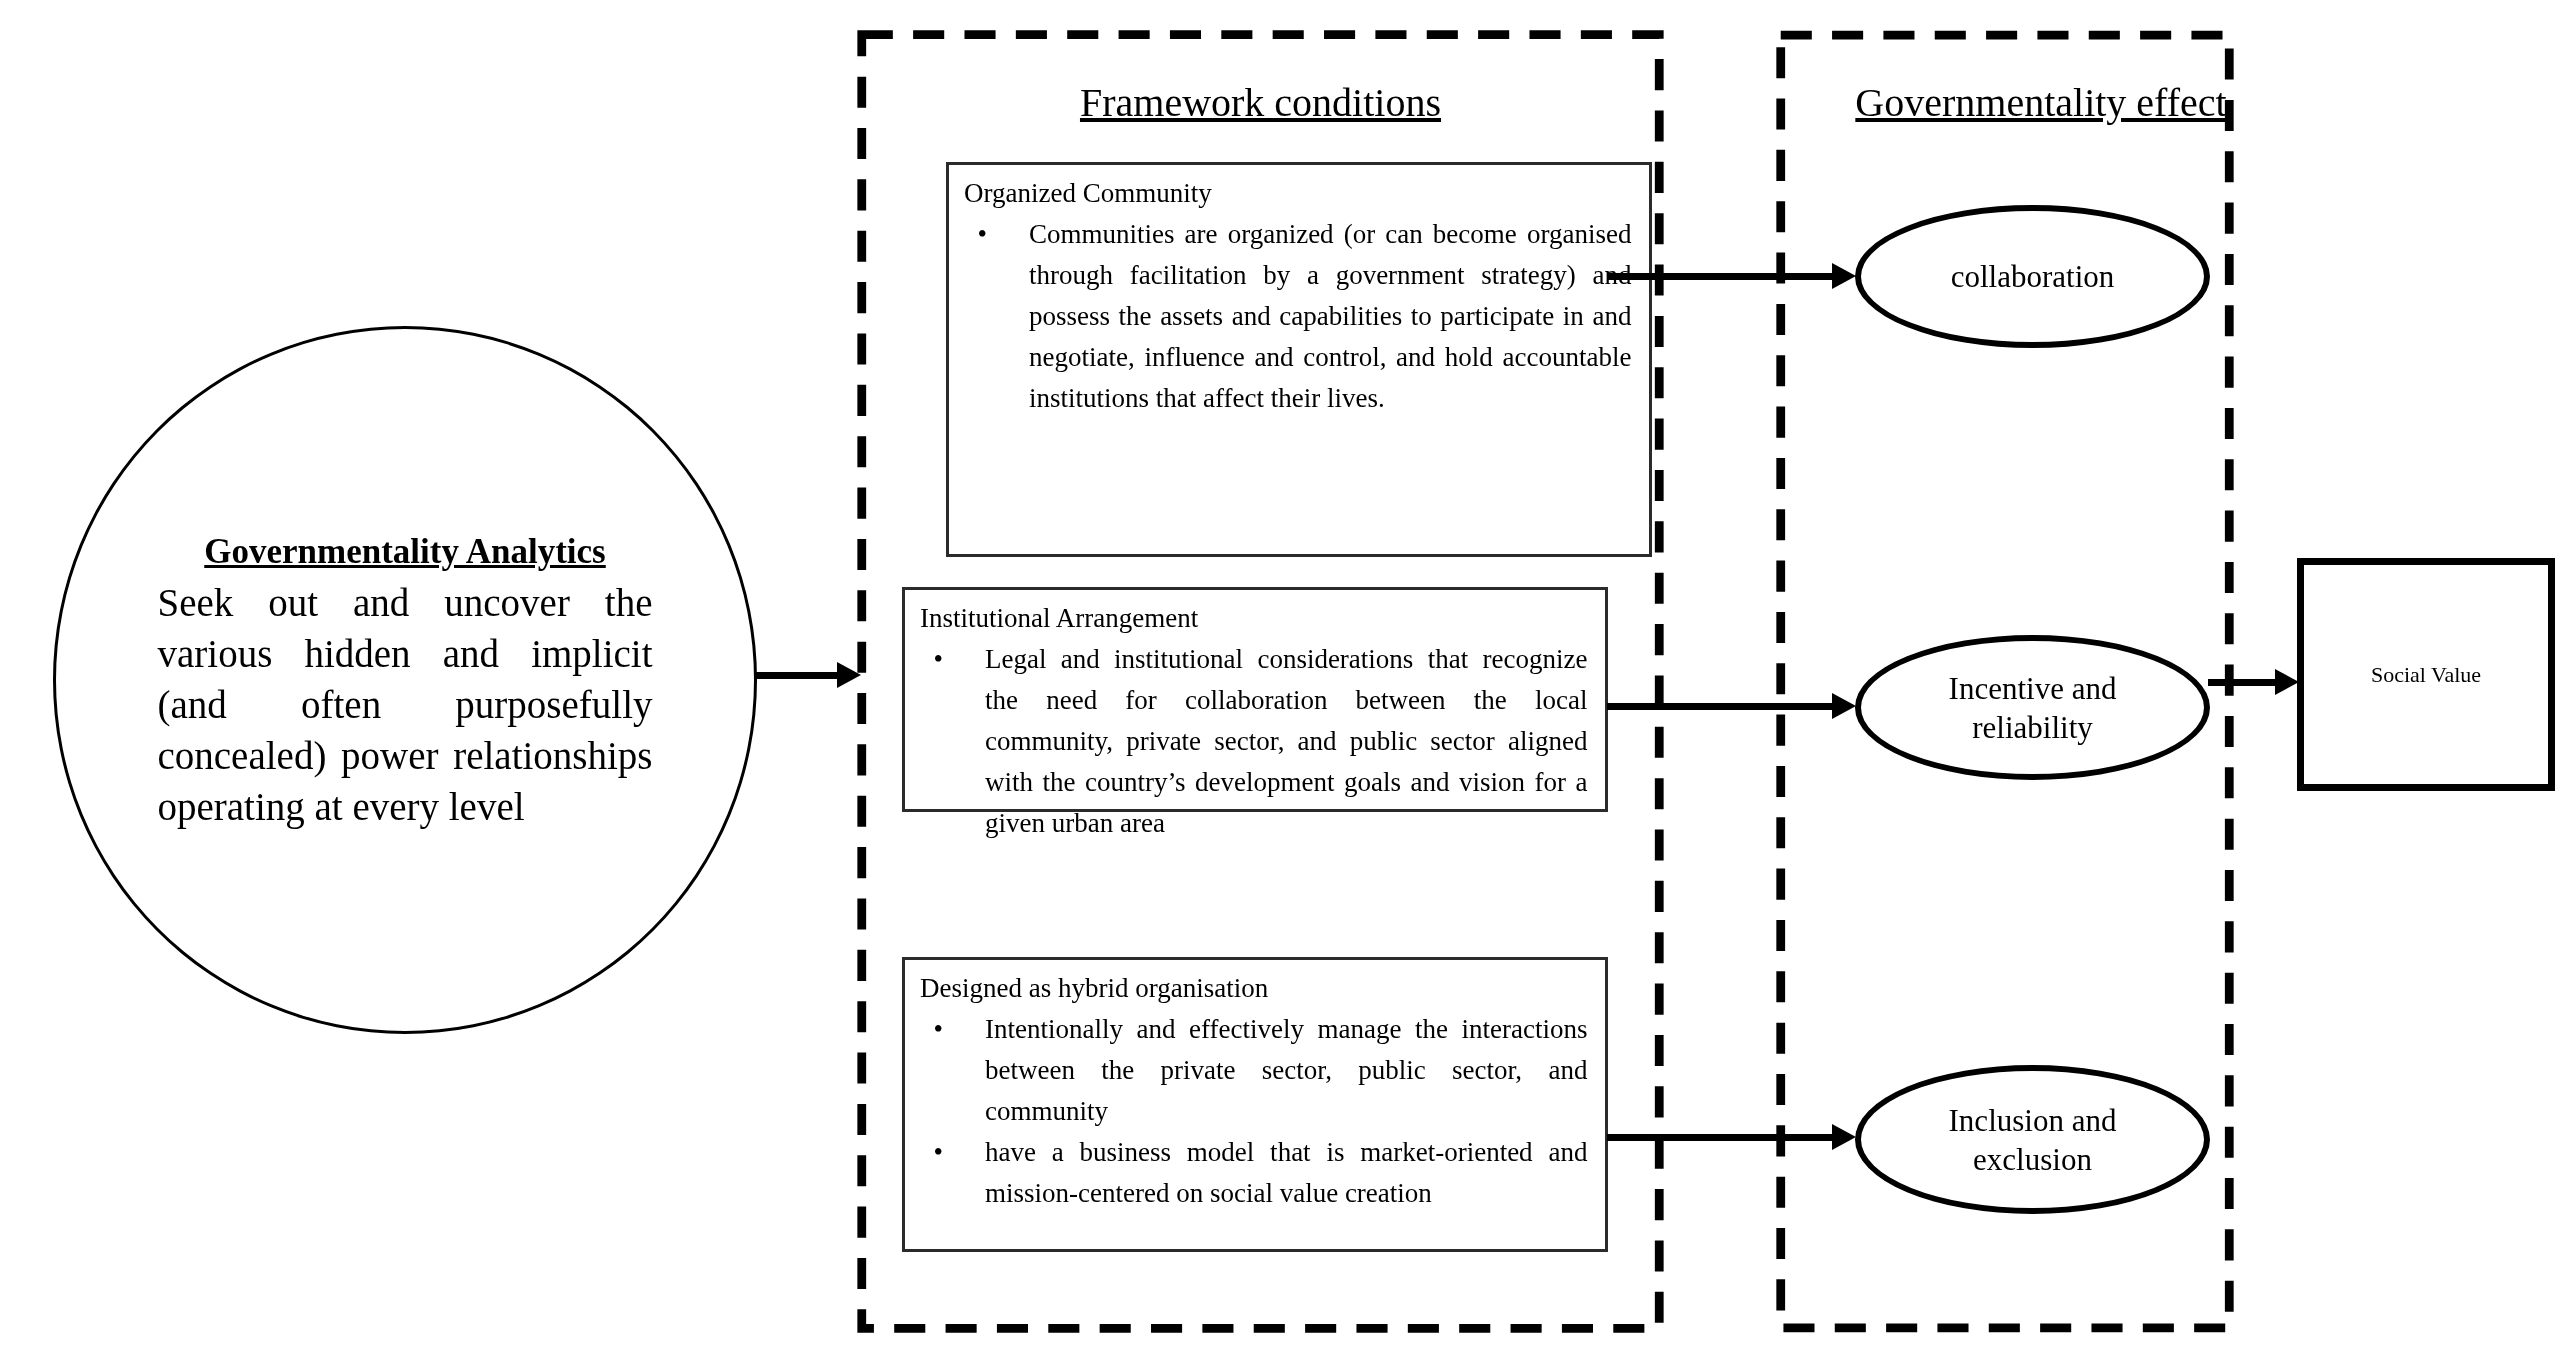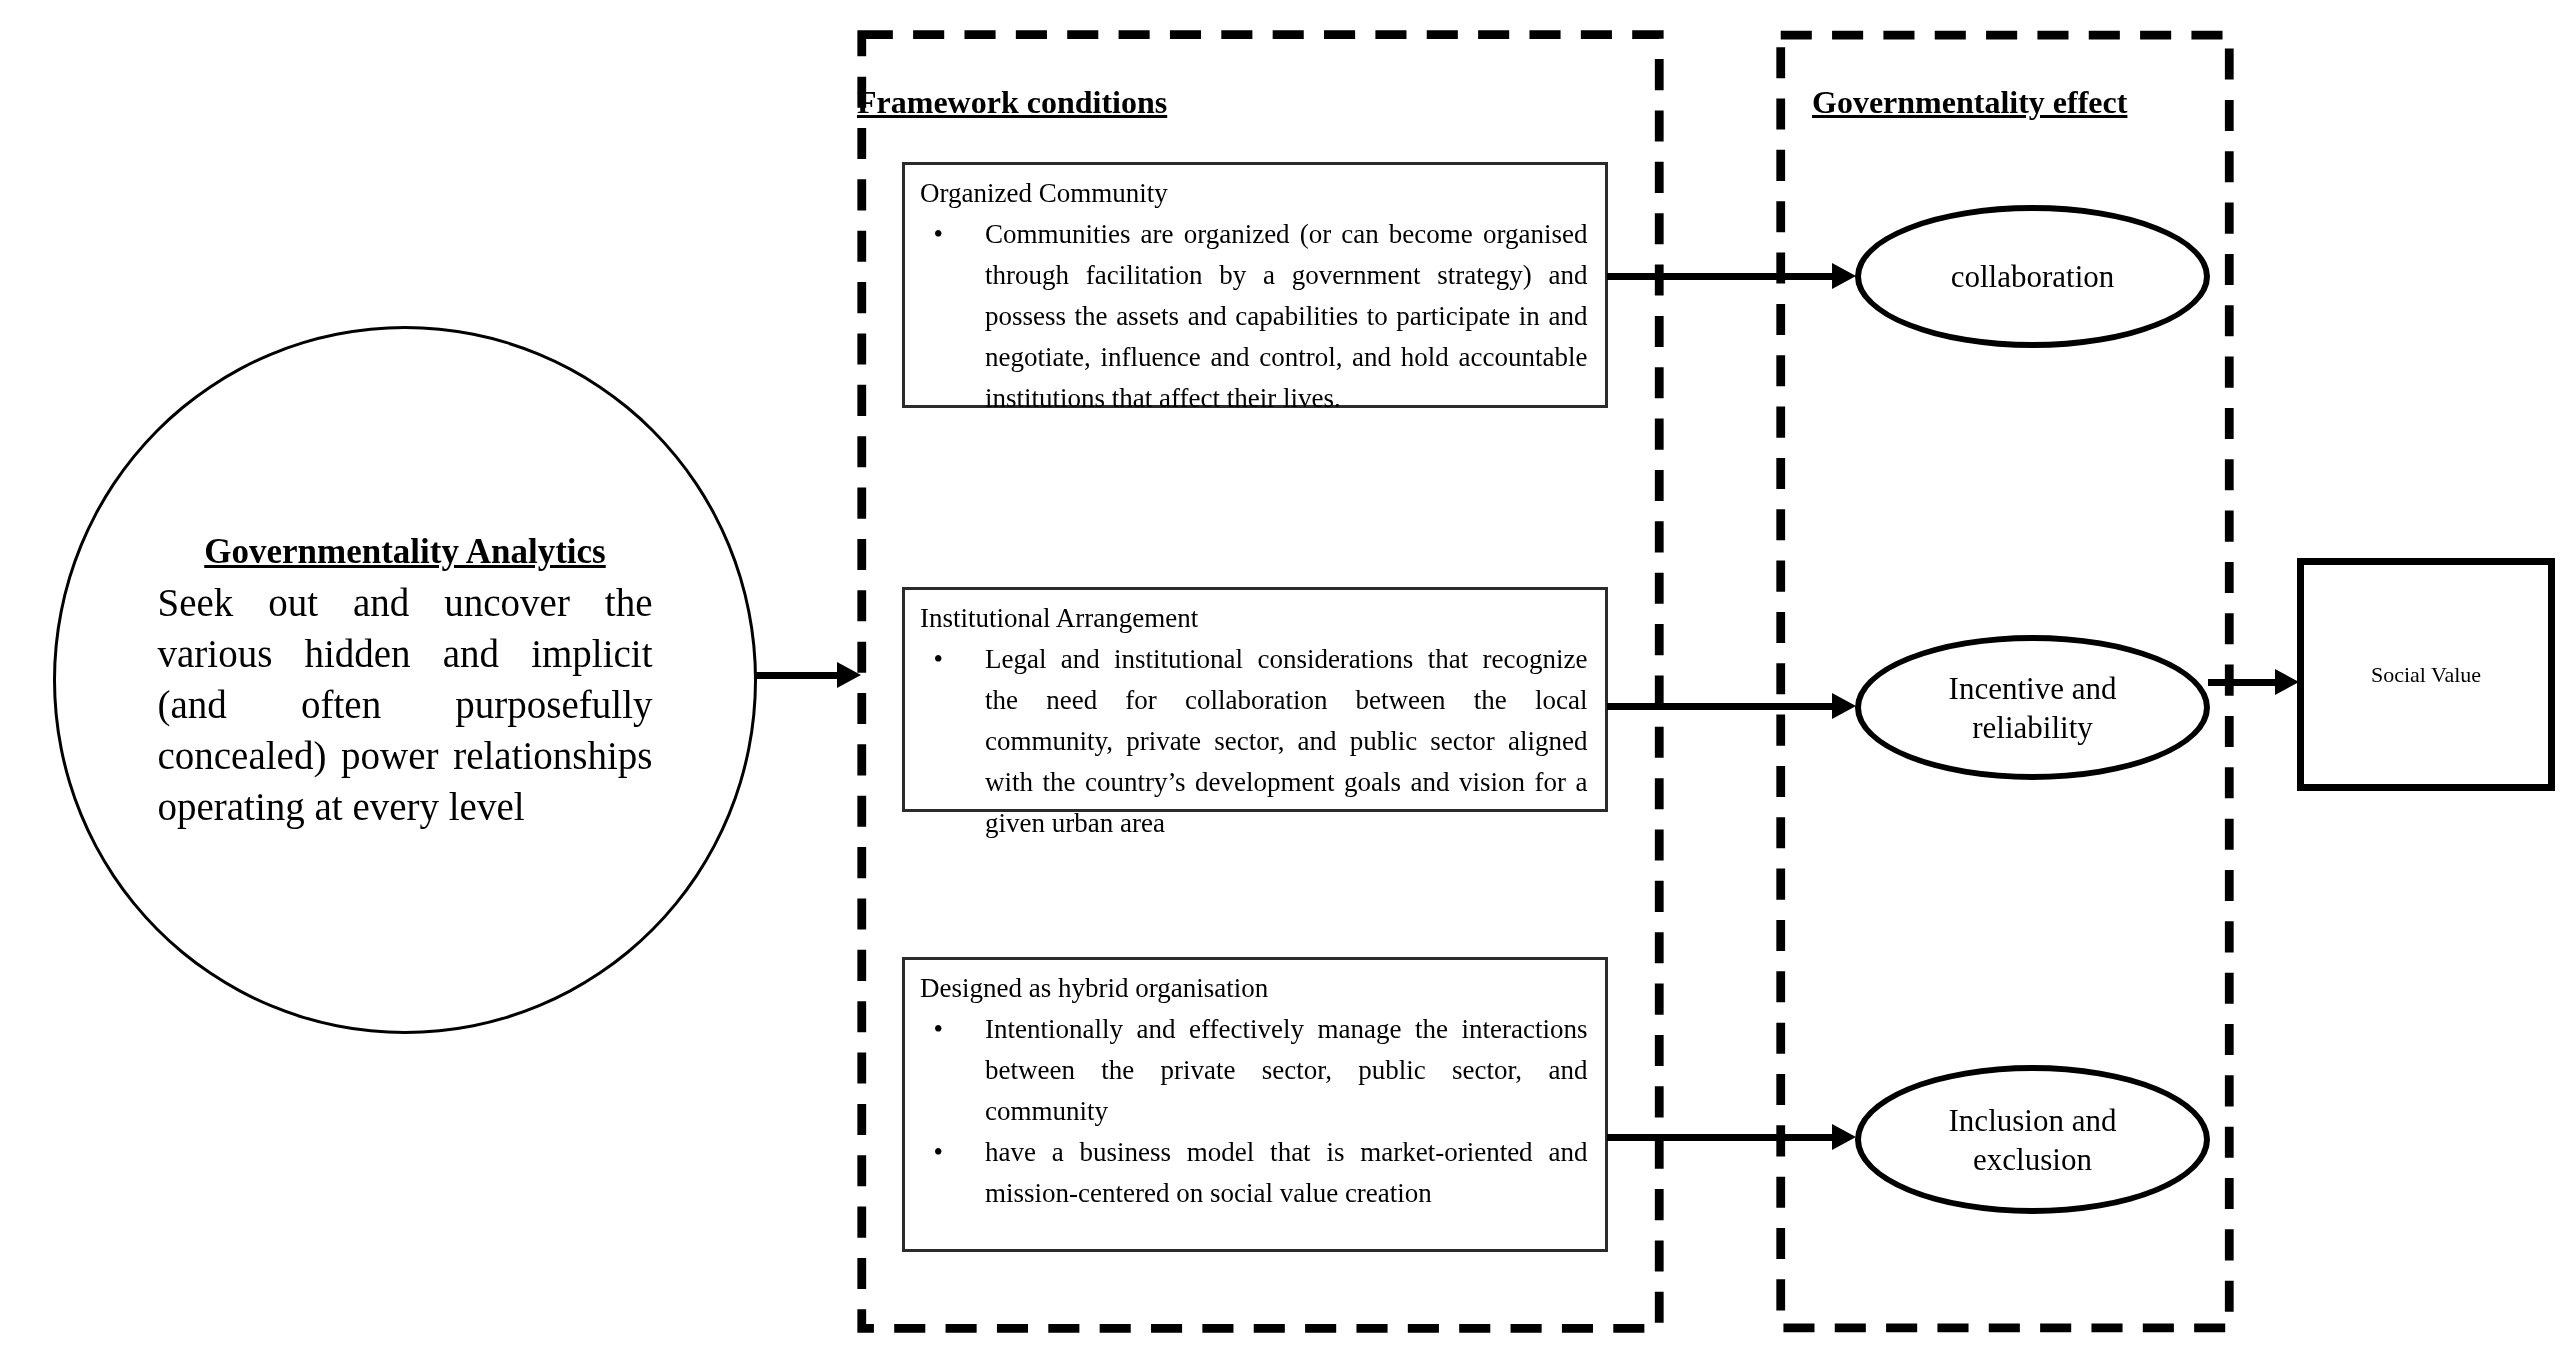--- a/index.html
+++ b/index.html
@@ -40,41 +40,41 @@
     font-size: 39px;
     line-height: 51px;
     text-align: justify;
   }
 
   
   .dashed-frame { position: absolute; }
 
   .section-title {
     position: absolute;
-    text-align: left;
-    font-weight: bold;
+    text-align: center;
+    font-weight: normal;
     text-decoration: underline;
-    font-size: 32px;
+    font-size: 40px;
     line-height: 41px;
   }
   .section-title.framework { left: 857px; top: 82px; width: 807px; }
   .section-title.effect    { left: 1812px; top: 82px; width: 458px; }
 
   
   .condition-box {
     position: absolute;
     left: 902px;
     width: 706px;
     border: 3.4px solid #2b2b2b;
     background: #ffffff;
     padding: 8px 17.6px 6.8px 15px;
     font-size: 27px;
     line-height: 41px;
   }
-  .condition-box.box1 { top: 162px;  height: 246px; }
+  .condition-box.box1 { top: 162px;  height: 395px; margin-left: 44px; }
   .condition-box.box2 { top: 587px;  height: 225px; }
   .condition-box.box3 { top: 957px; height: 295px; }
 
   .condition-heading { text-align: left; }
 
   .bullet-item { position: relative; padding-left: 65px; text-align: justify; }
   .bullet-marker { position: absolute; left: 13.5px; top: 0; }
 
   
   .effect-ellipse {

